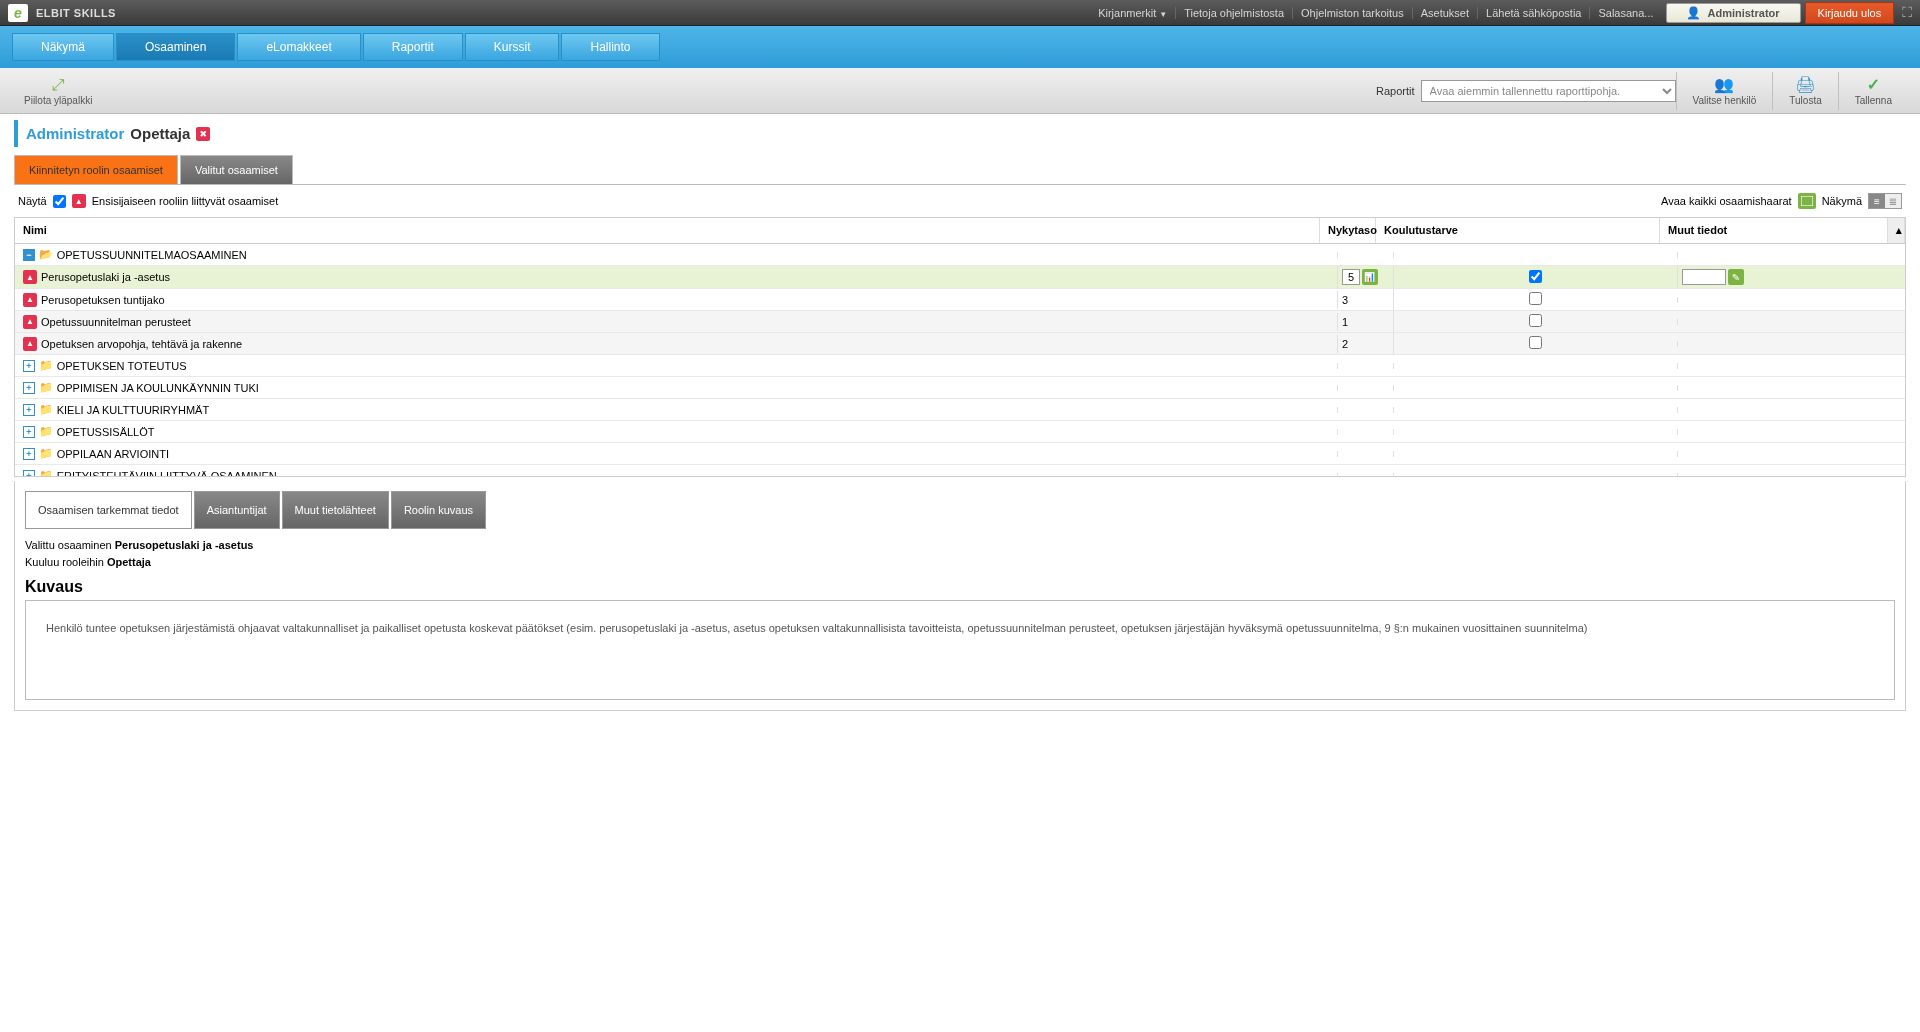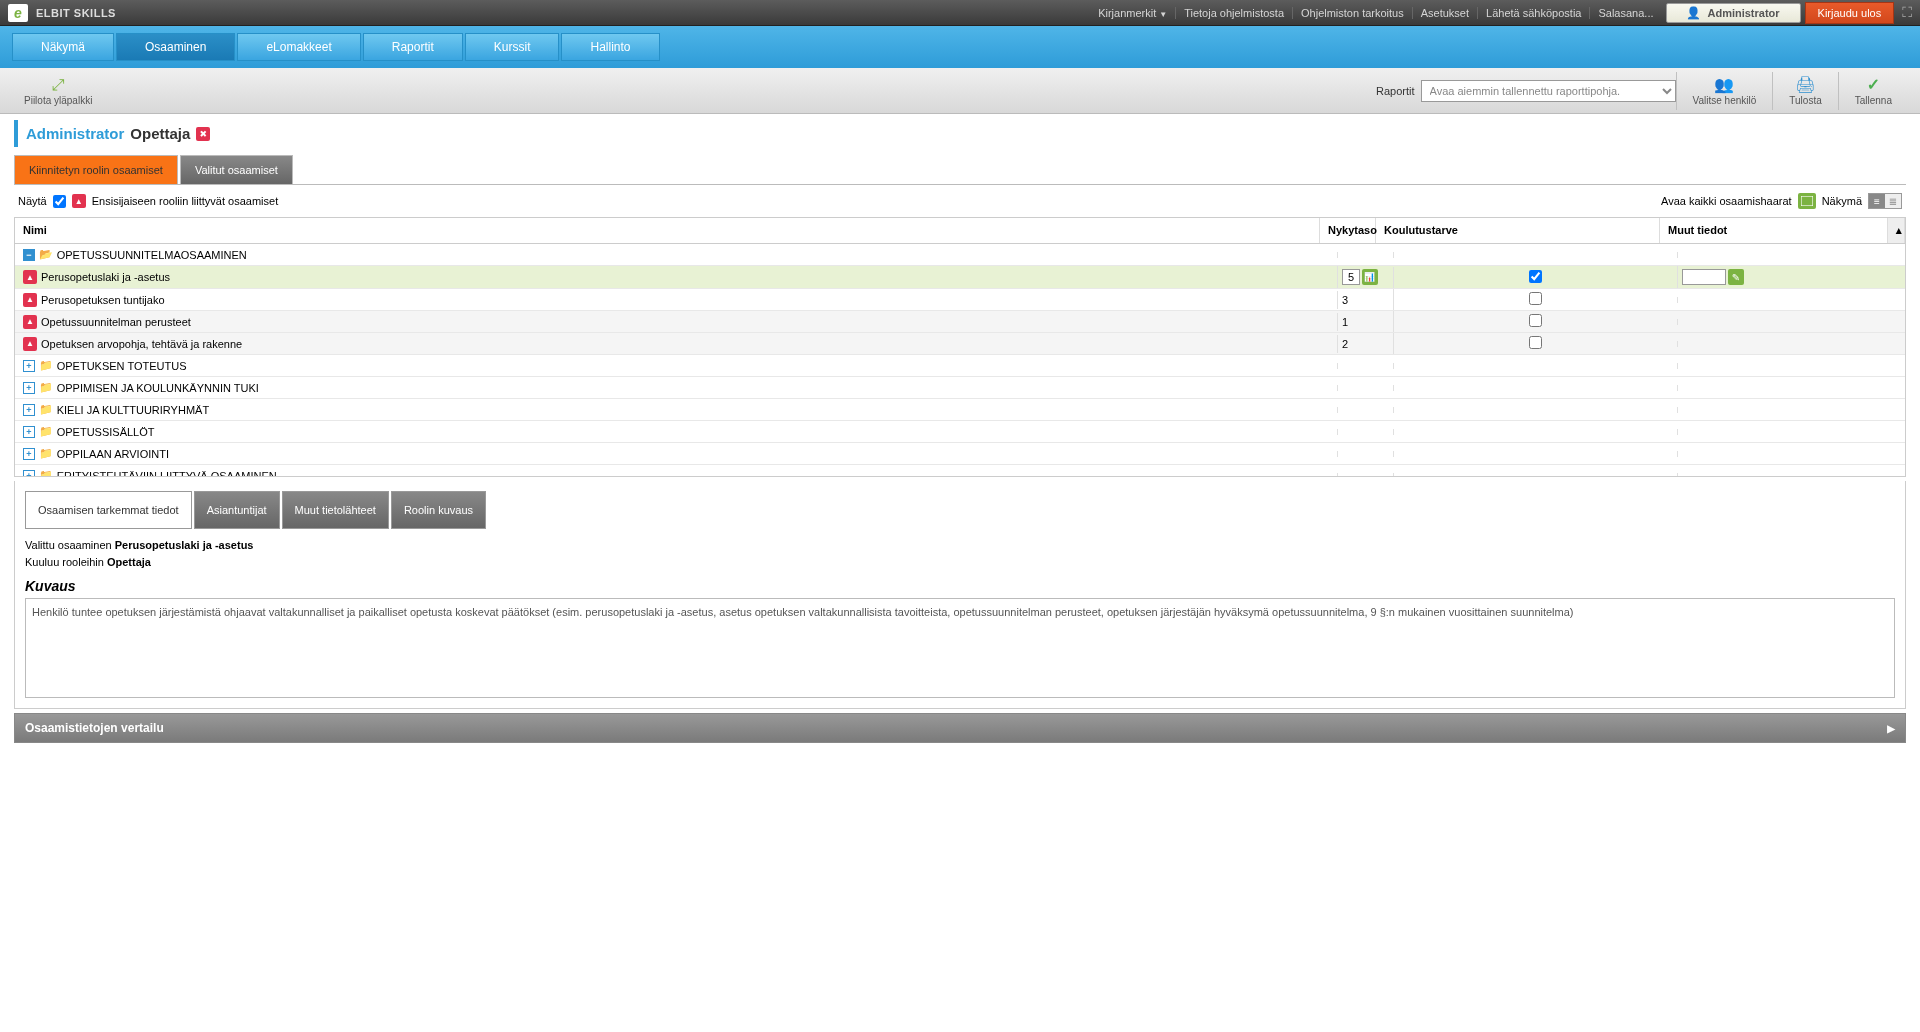--- a/index.html
+++ b/index.html
@@ -94,22 +94,22 @@
     .panel-header { background: linear-gradient(to bottom, #999, #7a7a7a); color: #fff; padding: 7px 10px; font-size: 12px; font-weight: bold; display: flex; align-items: center; border: 1px solid #888; }
     .panel-header .arrow { margin-left: auto; font-size: 10px; }
     .panel-body { border: 1px solid #ccc; border-top: none; padding: 10px; }
     
     .detail-tabs { display: flex; gap: 2px; margin-bottom: 8px; }
     .detail-tab { padding: 12px 12px; font-size: 11px; border: 1px solid #999; background: linear-gradient(to bottom, #888, #666); color: #fff; cursor: pointer; }
     .detail-tab.active { background: #fff; color: #333; }
     
     .detail-text { font-size: 11px; line-height: 1.5; margin-bottom: 8px; }
     .detail-text strong { font-weight: bold; }
-    .descr-label { font-size: 14px; font-weight: bold; margin-bottom: 4px; font-style: italic; }
-    .descr-box { border: 1px solid #bbb; padding: 6px; font-size: 11px; color: #555; min-height: 100px; line-height: 1.4; }
+    .descr-label { font-size: 16px; font-weight: bold; margin-bottom: 4px; }
+    .descr-box { border: 1px solid #bbb; padding: 20px; font-size: 11px; color: #555; min-height: 100px; line-height: 1.4; }
     
     input[type=checkbox] { width: 13px; height: 13px; }
   </style>
 </head>
 <body>
 
 <div class="topbar">
   <div class="logo-box">
       <span>e</span>
     </div>
@@ -340,19 +340,13 @@
         <span>Valittu osaaminen</span>
         <strong>Perusopetuslaki ja -asetus</strong><br>
         <span>Kuuluu rooleihin</span>
         <strong>Opettaja</strong>
       </div>
       <div class="descr-label">Kuvaus</div>
       <div class="descr-box">Henkilö tuntee opetuksen järjestämistä ohjaavat valtakunnalliset ja paikalliset opetusta koskevat päätökset (esim. perusopetuslaki ja -asetus, asetus opetuksen valtakunnallisista tavoitteista, opetussuunnitelman perusteet, opetuksen järjestäjän hyväksymä opetussuunnitelma, 9 §:n mukainen vuosittainen suunnitelma)</div>
     </div>
   </div>
 
-  <div class="panel">
-    <div class="panel-header">
-      <span>Osaamistietojen vertailu</span>
-      <span class="arrow">▶</span>
-    </div>
-  </div>
 </div>
 
 </body></html>

